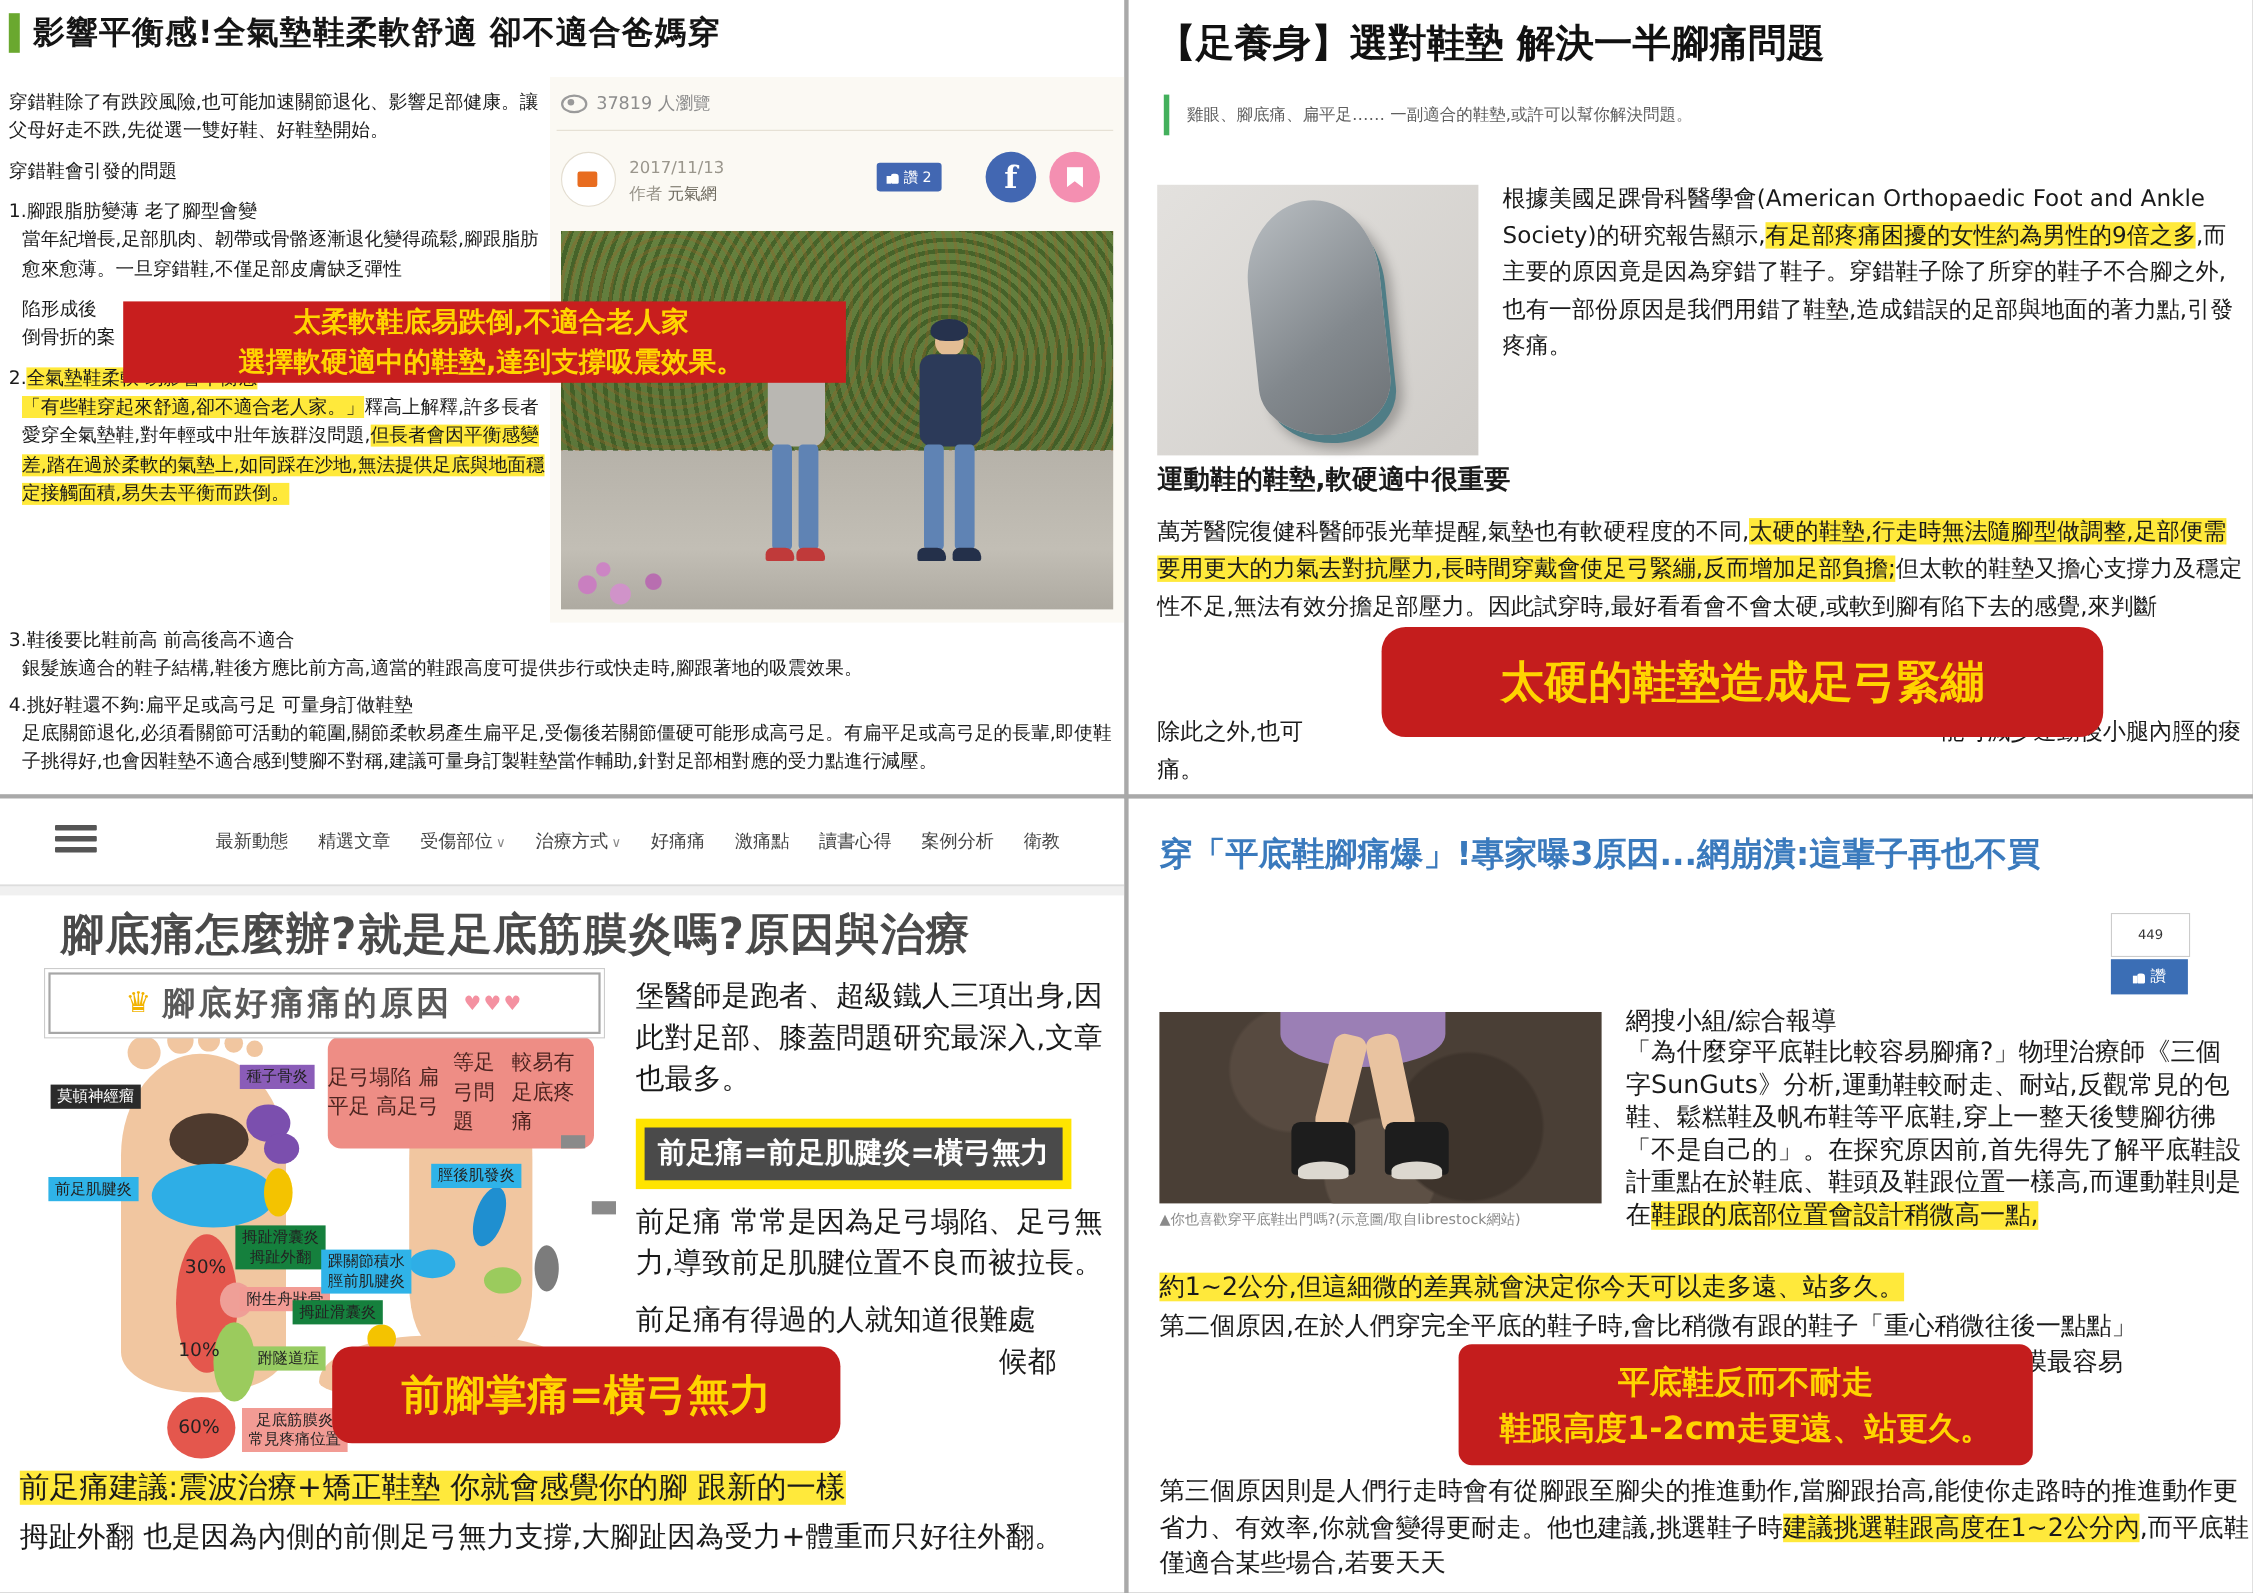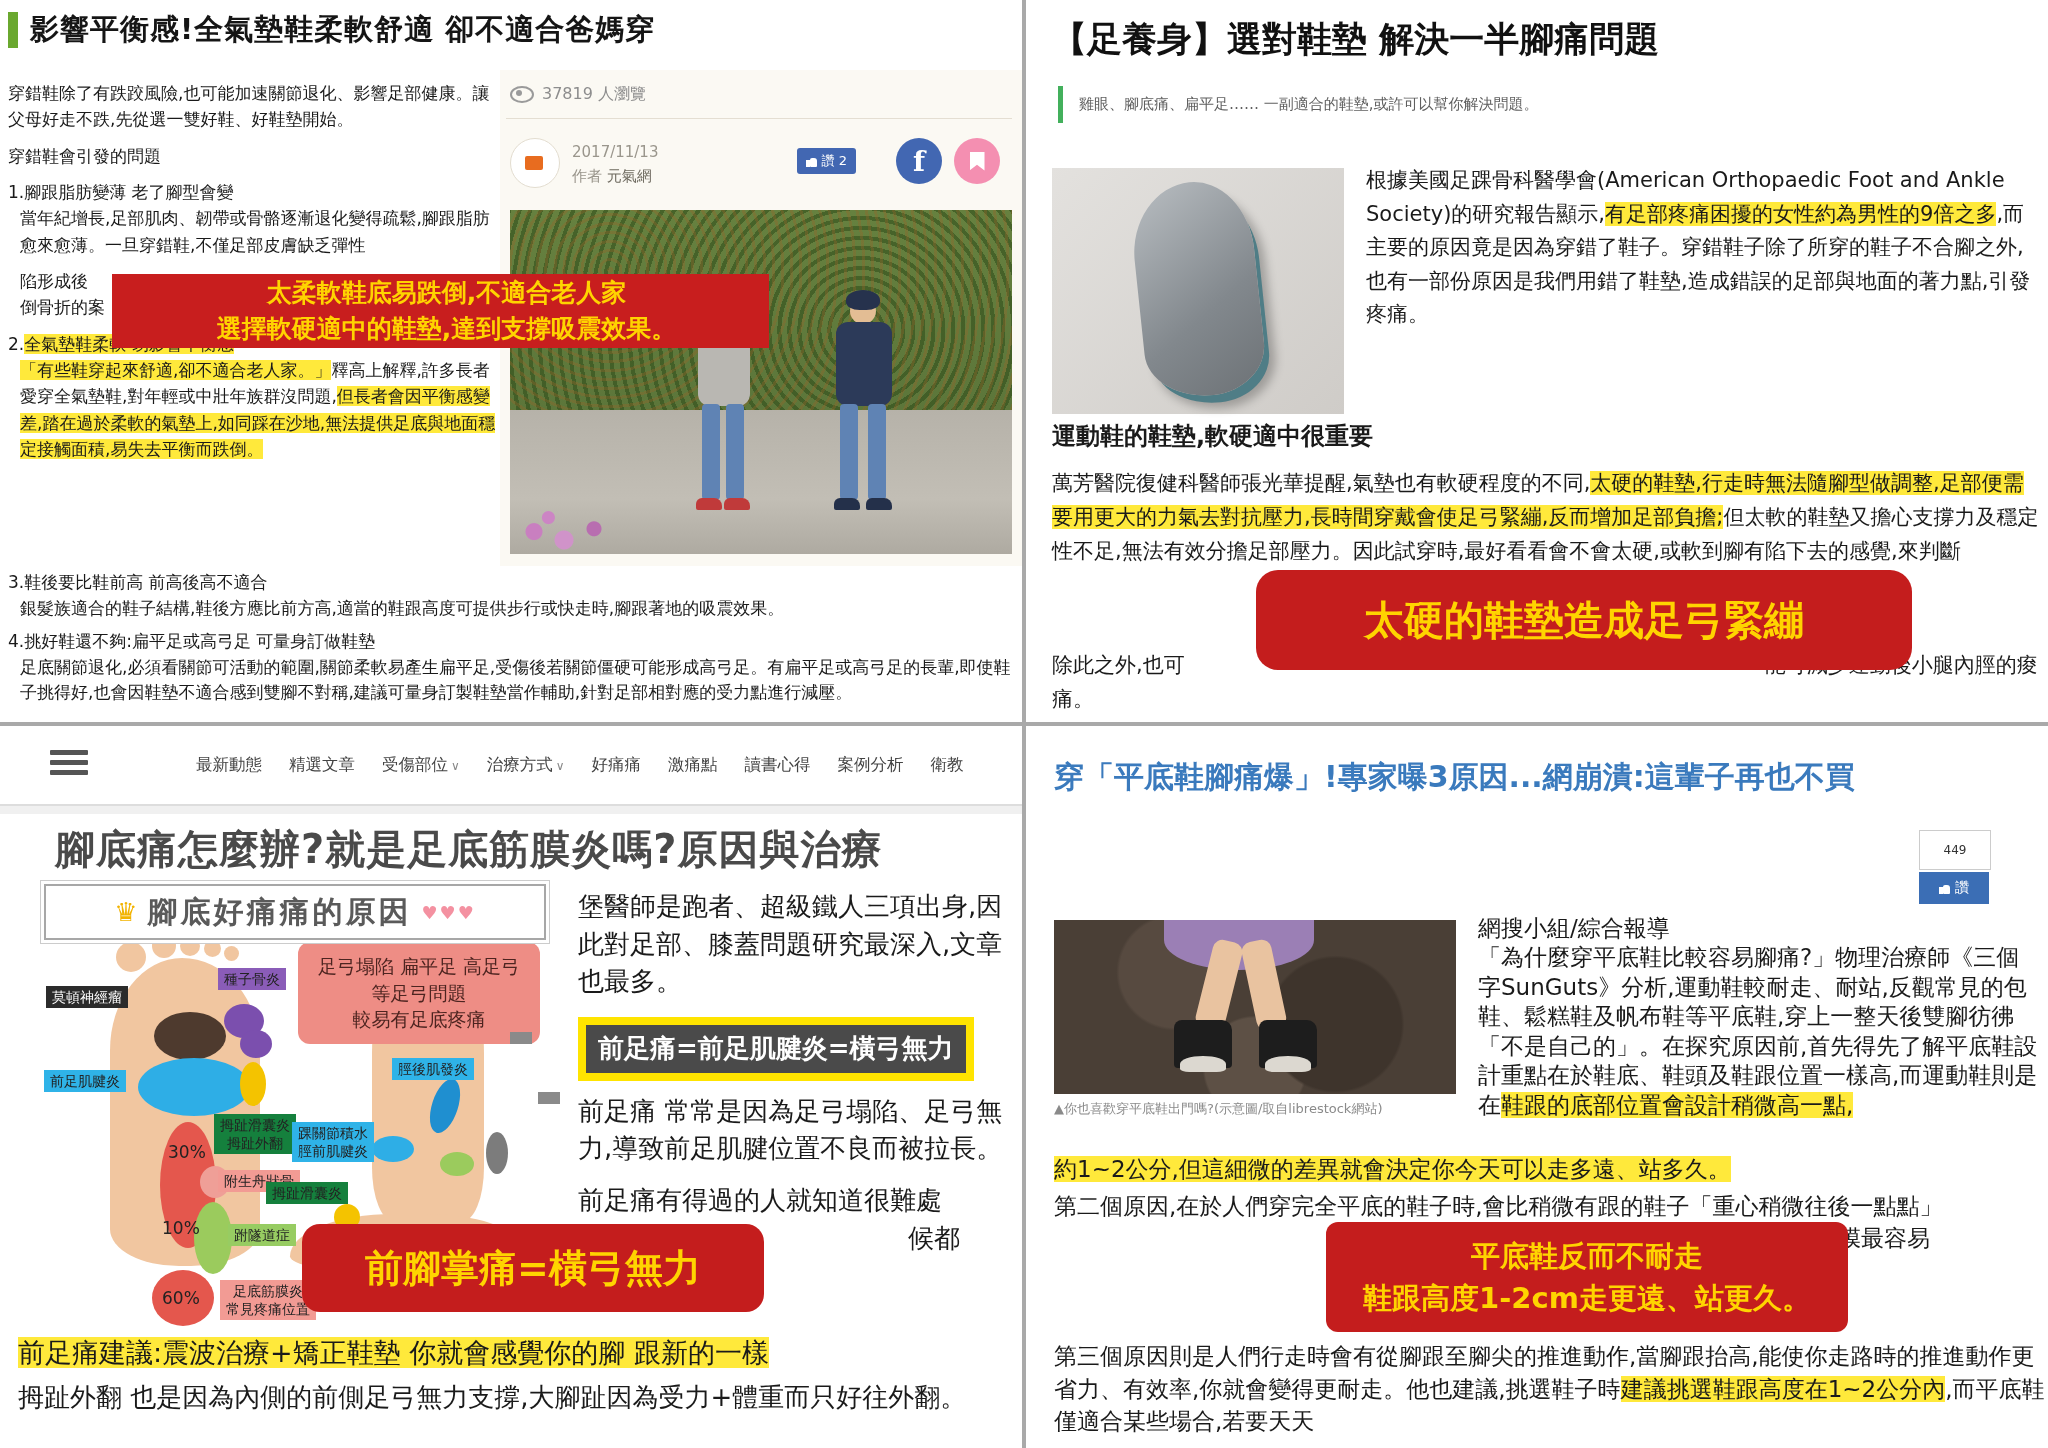--- a/index.html
+++ b/index.html
@@ -109,21 +109,21 @@
   .pct{position:absolute;font-size:17px;color:#222;z-index:2;}
   .lb{position:absolute;font-size:14px;line-height:1.3;padding:2px 6px;white-space:nowrap;color:#222;z-index:2;}
   .lb-black{background:#2b2b2b;color:#fff;}
   .lb-purple{background:#8a5cb8;}
   .lb-blue{background:#2fb3e8;}
   .lb-yellow{background:#15803d;}
   .lb-pink{background:#f29b94;}
   .lb-green{background:#97cc62;}
   .lb-v{background:#8a8a8a;color:#fff;writing-mode:vertical-rl;text-orientation:upright;padding:6px 2px;}
   .pinkbox{position:absolute;left:256px;top:58px;width:242px;height:102px;background:#ee8d85;border-radius:12px;
-     display:flex;flex-direction:column;align-items:center;justify-content:center;font-size:19px;color:#4d2420;
+     display:flex;flex-direction:row;align-items:center;justify-content:center;font-size:19px;color:#4d2420;
      line-height:1.4;z-index:2;}
   .bl-col{left:578px;top:162px;width:438px;font-size:26px;line-height:1.45;}
   .bl-col p{margin:0 0 14px 0;}
   .bl-box{background:#ffe400;padding:8px;display:inline-block;margin:2px 0 12px 0;}
   .bl-box-in{background:#4a4a4a;color:#fff;font-weight:bold;font-size:26px;padding:5px 12px;}
   .gap-bl{display:inline-block;width:330px;}
   .bl-banner{left:302px;top:498px;width:462px;height:88px;background:#c41d1d;border-radius:18px;
      color:#ffd400;font-size:38px;font-weight:bold;display:flex;align-items:center;justify-content:center;z-index:4;}
   .bl-bottom{left:18px;top:608px;width:996px;font-size:26px;line-height:1.38;}
   .bl-hl-line{font-size:27px;margin-bottom:6px;display:inline;}
@@ -326,21 +326,21 @@
       <div>足弓塌陷 扁平足 高足弓</div>
       <div>等足弓問題</div>
       <div>較易有足底疼痛</div>
     </div>
     <div class="ov" style="left:390px;top:194px;width:26px;height:56px;background:#1f8fd0;transform:rotate(18deg);"></div>
     <div class="ov" style="left:330px;top:252px;width:42px;height:26px;background:#2eaee6;"></div>
     <div class="ov" style="left:398px;top:268px;width:34px;height:24px;background:#9bcb5d;"></div>
     <div class="ov" style="left:444px;top:248px;width:22px;height:42px;background:#7c7c7c;"></div>
     <div class="ov" style="left:292px;top:320px;width:26px;height:26px;background:#f4c300;"></div>
     <div class="lb lb-blue" style="left:350px;top:174px;">脛後肌發炎</div>
-    <div class="lb lb-blue" style="left:250px;top:238px;text-align:center;">
+    <div class="lb lb-blue" style="left:250px;top:252px;text-align:center;">
         <div>踝關節積水</div>
         <div>脛前肌腱炎</div>
       </div>
     <div class="lb lb-yellow" style="left:224px;top:298px;">拇趾滑囊炎</div>
     <div class="lb lb-pink" style="left:266px;top:366px;">附生舟狀骨</div>
     <div class="lb lb-v" style="left:468px;top:148px;">阿基里斯腱拉傷</div>
     <div class="lb lb-v" style="left:496px;top:208px;">跟腱鈣化</div>
   </div>
 
   <div class="abs bl-col">

